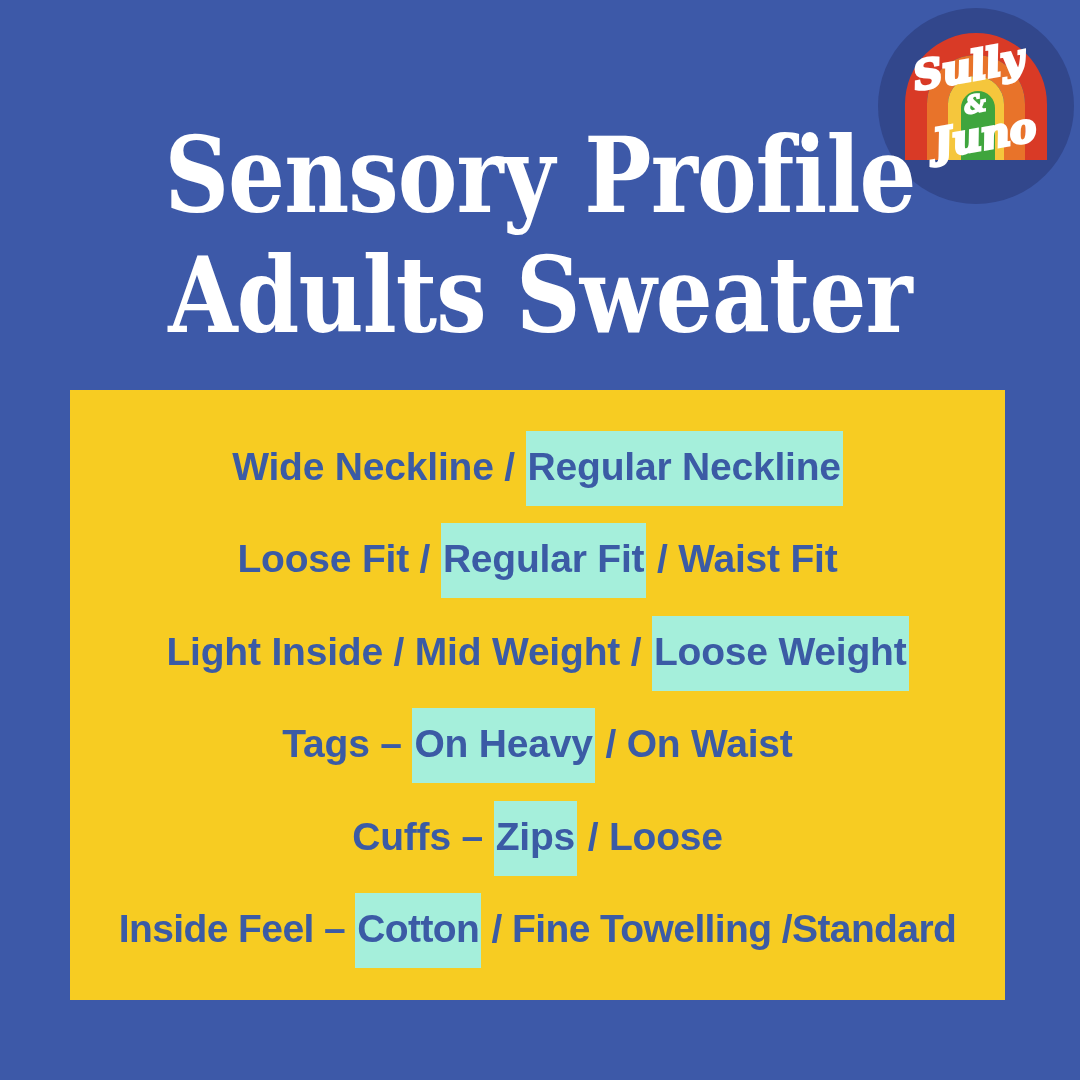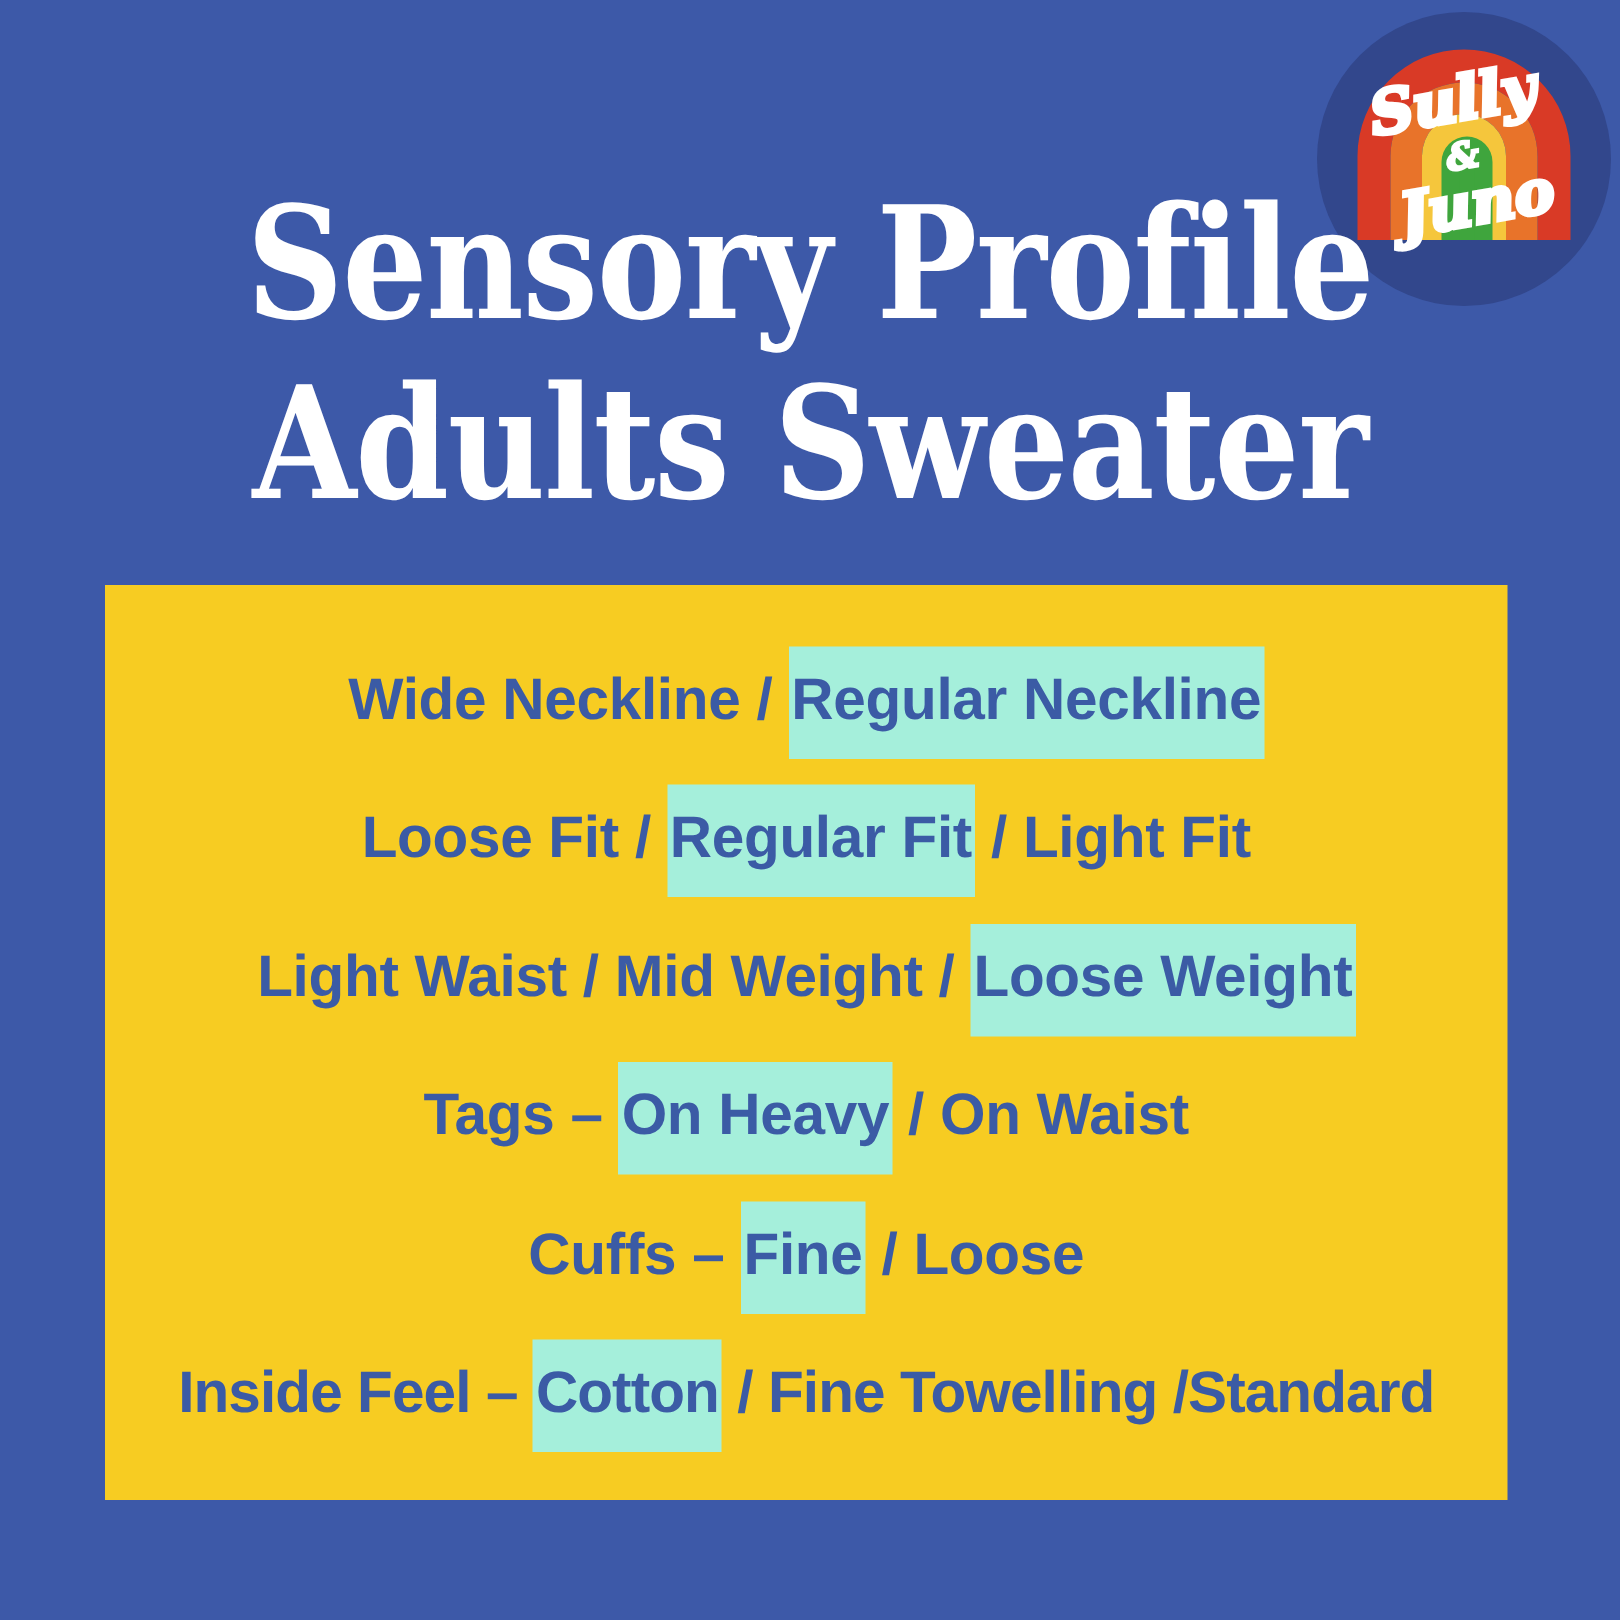--- a/index.html
+++ b/index.html
@@ -100,19 +100,19 @@
 </div>
 
 <div id="title-block">
   <span class="tline">Sensory Profile</span>
   <span class="tline">Adults Sweater</span>
 </div>
 
 <div id="spec-panel">
   <div id="spec-list">
       <div class="spec-row"><span class="seg">Wide Neckline / </span><span class="seg hl">Regular Neckline</span></div>
-      <div class="spec-row"><span class="seg">Loose Fit / </span><span class="seg hl">Regular Fit</span><span class="seg"> / Light Fit</span></div>
-      <div class="spec-row"><span class="seg">Light Waist / Mid Weight / </span><span class="seg hl">Loose Weight</span></div>
+      <div class="spec-row"><span class="seg">Loose Fit / </span><span class="seg hl">Regular Fit</span><span class="seg"> / Waist Fit</span></div>
+      <div class="spec-row"><span class="seg">Light Inside / Mid Weight / </span><span class="seg hl">Loose Weight</span></div>
       <div class="spec-row"><span class="seg">Tags – </span><span class="seg hl">On Heavy</span><span class="seg"> / On Waist</span></div>
-      <div class="spec-row"><span class="seg">Cuffs – </span><span class="seg hl">Fine</span><span class="seg"> / Loose</span></div>
+      <div class="spec-row"><span class="seg">Cuffs – </span><span class="seg hl">Zips</span><span class="seg"> / Loose</span></div>
       <div class="spec-row row-wide"><span class="seg">Inside Feel – </span><span class="seg hl">Cotton</span><span class="seg"> / Fine Towelling /Standard</span></div>
     </div>
 </div>
 
 </body></html>

